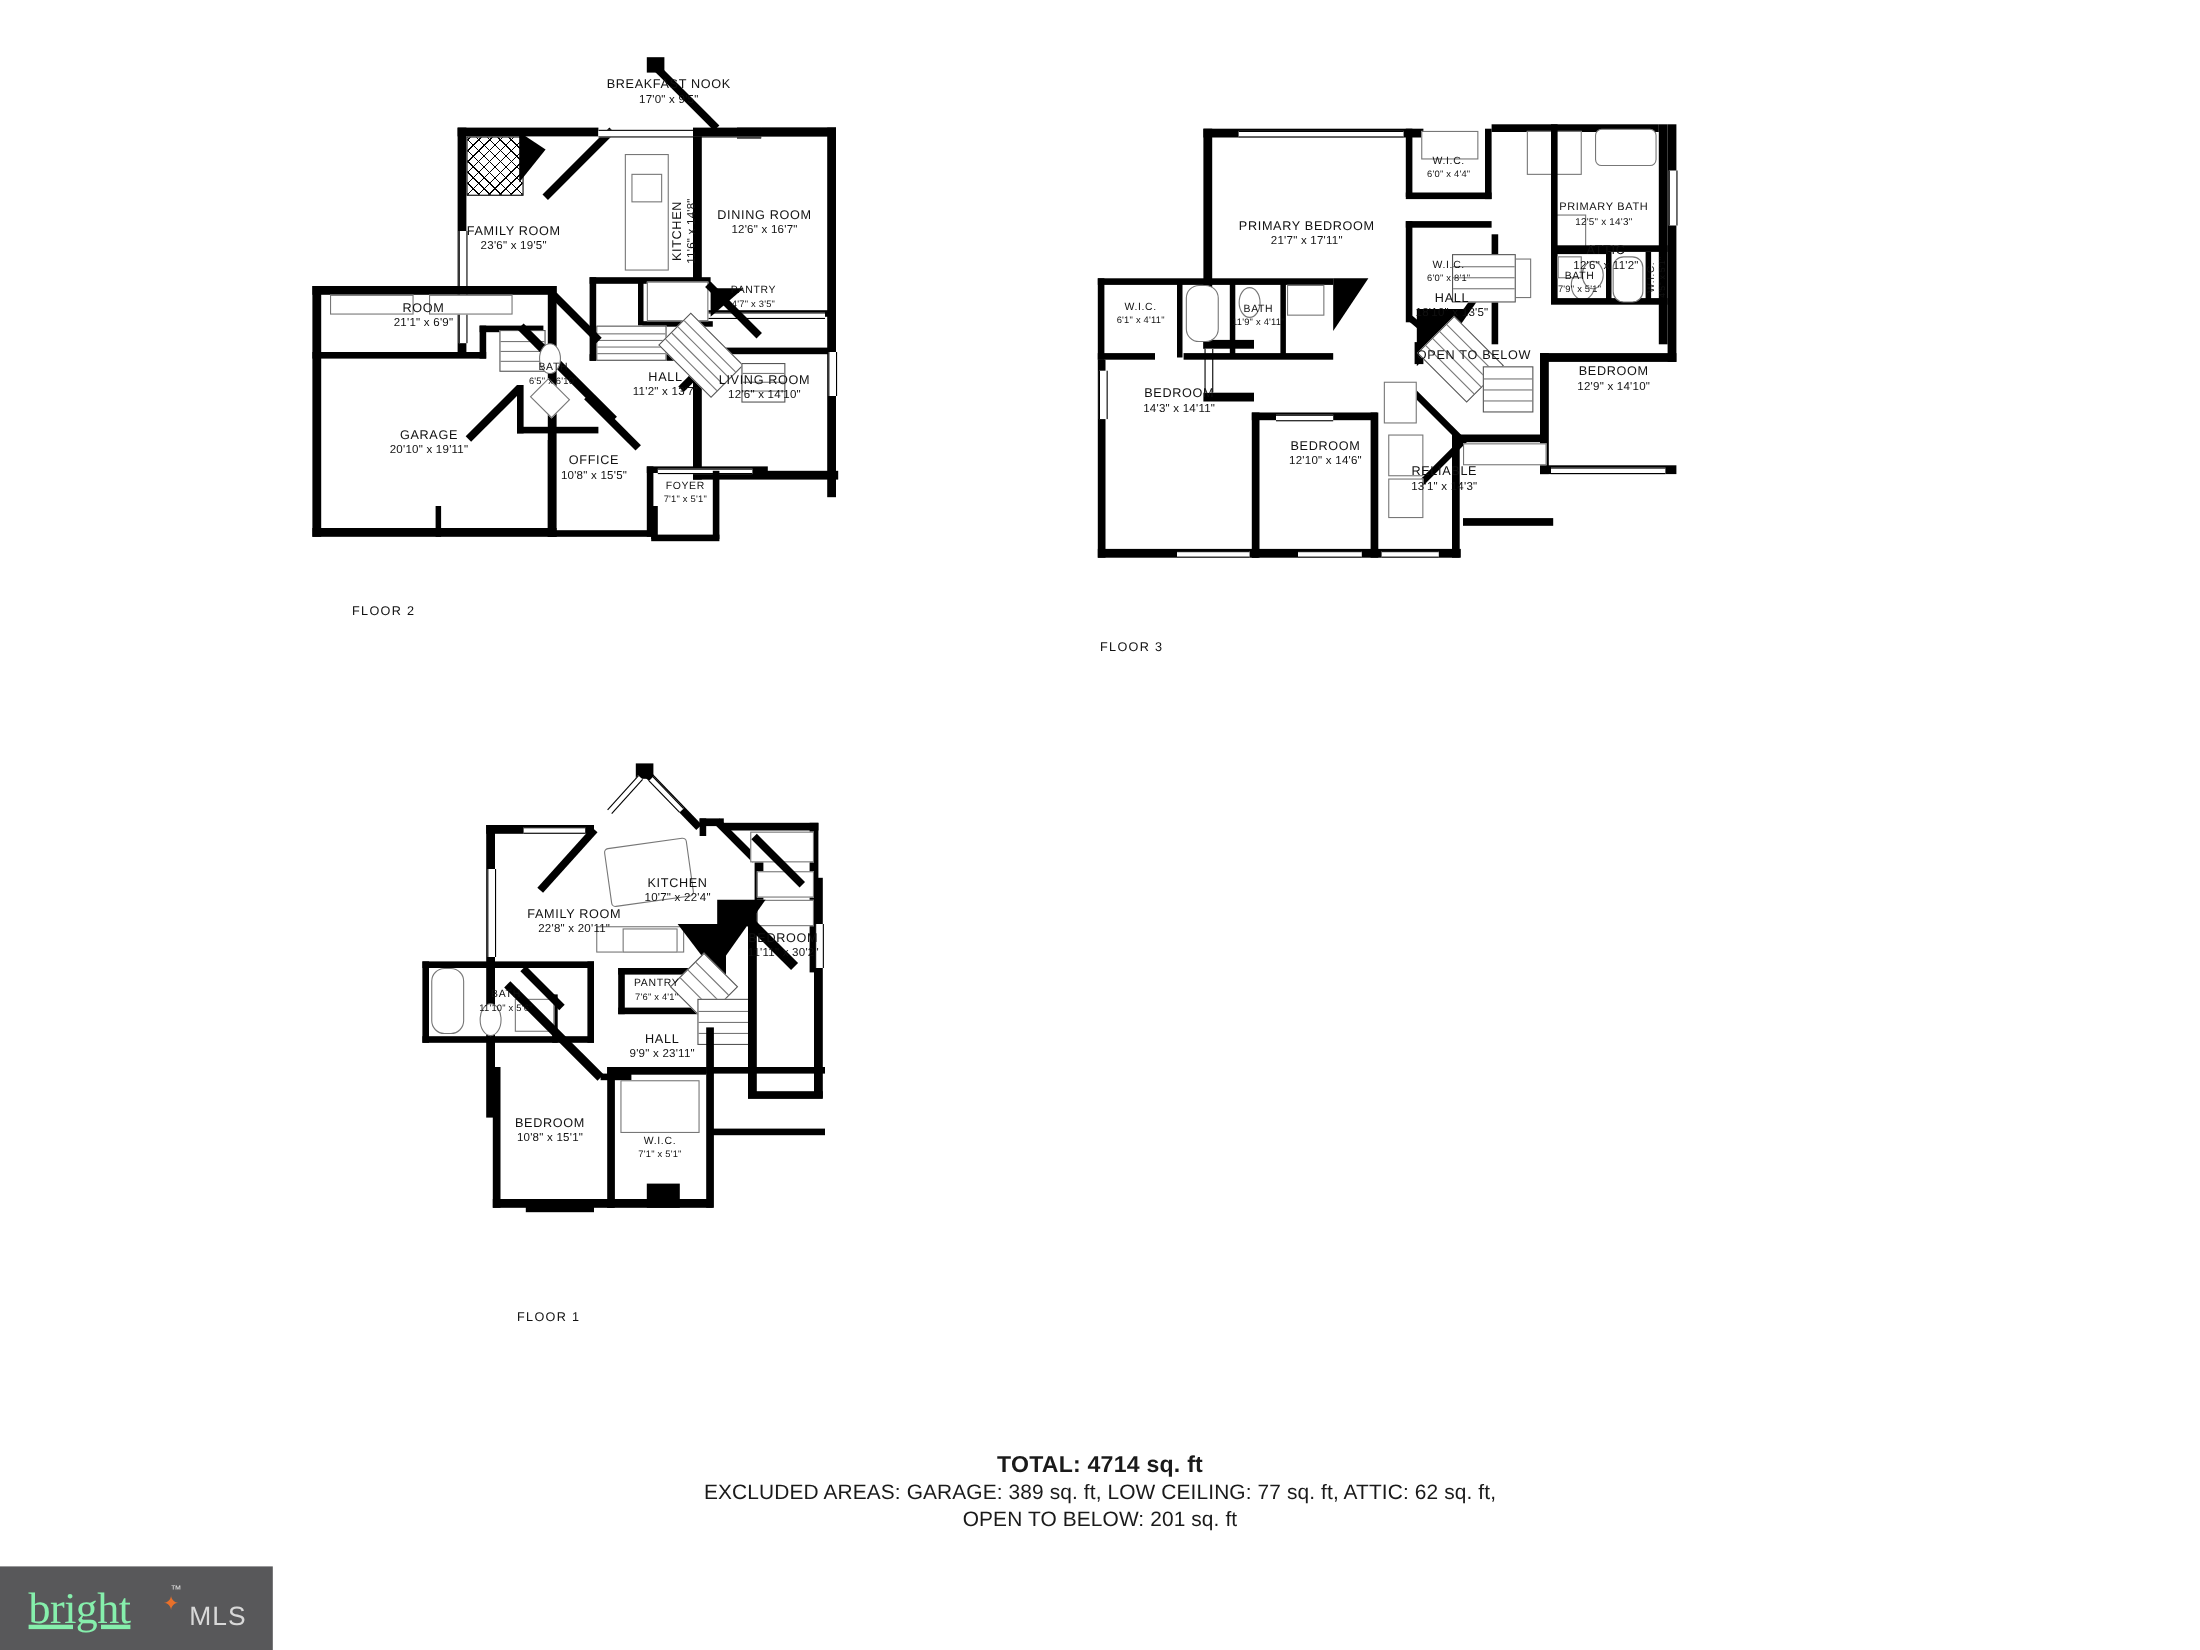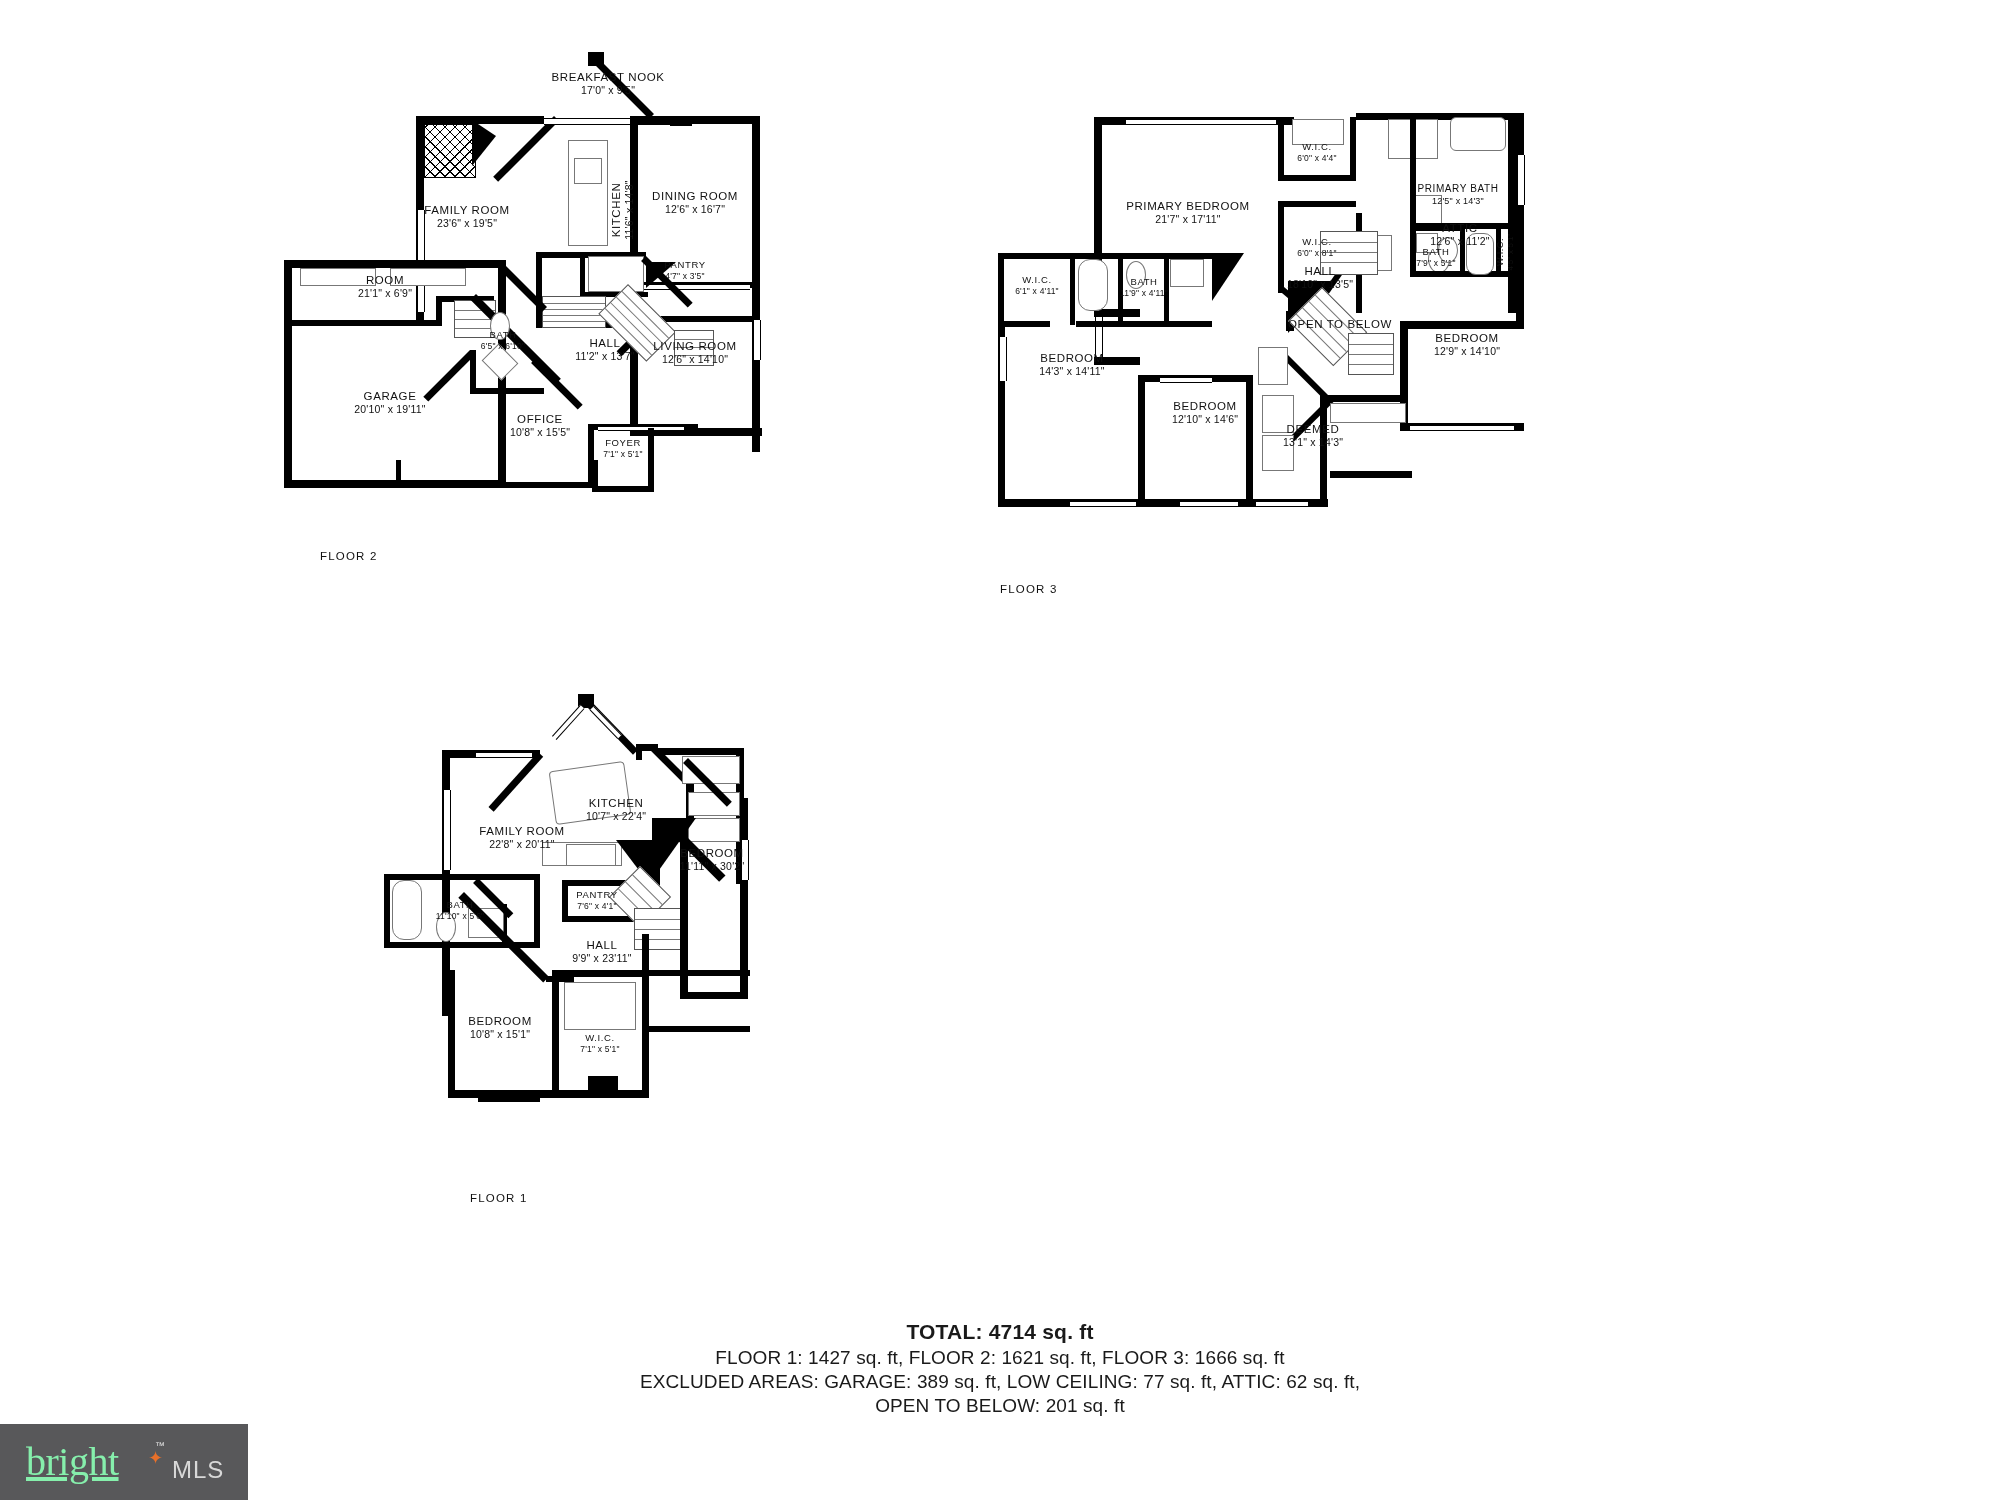--- a/index.html
+++ b/index.html
@@ -395,21 +395,21 @@
       <span class="dm">14'3" x 14'11"</span>
     </div>
     <div class="lbl" style="left:175px;top:318px;">
       <span class="nm">BEDROOM</span>
       <span class="dm">12'10" x 14'6"</span>
     </div>
     <div class="lbl one" style="left:310px;top:229px;">
       <span class="nm">OPEN TO BELOW</span>
     </div>
     <div class="lbl" style="left:283px;top:341px;">
-      <span class="nm">DEEMED</span>
+      <span class="nm">RELIABLE</span>
       <span class="dm">13'1" x 14'3"</span>
     </div>
 
     <div class="floorcap" style="left:-30px;top:488px;">FLOOR 3</div>
   </div>
 
   <div class="plan" id="plan-f1" style="left:420px;top:640px;width:600px;height:620px;">
 
     <div class="wall" style="left:22px;top:110px;width:8px;height:266px;"></div>
     <div class="wall" style="left:22px;top:110px;width:98px;height:8px;"></div>
@@ -513,21 +513,20 @@
     <div class="lbl" style="left:180px;top:403px;font-size:9px;">
       <span class="nm" style="font-size:9.5px;">W.I.C.</span>
       <span class="dm" style="font-size:8.5px;">7'1" x 5'1"</span>
     </div>
 
     <div class="floorcap" style="left:50px;top:552px;">FLOOR 1</div>
   </div>
 
   <div id="summary">
     <div class="total">TOTAL: 4714 sq. ft</div>
-    <div class="line">FLOOR 1: 1427 sq. ft, FLOOR 2: 1621 sq. ft, FLOOR 3: 1666 sq. ft</div>
     <div class="line">EXCLUDED AREAS: GARAGE: 389 sq. ft, LOW CEILING: 77 sq. ft, ATTIC: 62 sq. ft,</div>
     <div class="line">OPEN TO BELOW: 201 sq. ft</div>
   </div>
 
   <div id="brandbar">
     <span class="bw">bright</span>
     <span class="star">✦</span>
     <span class="tm">™</span>
     <span class="mls">MLS</span>
   </div>

